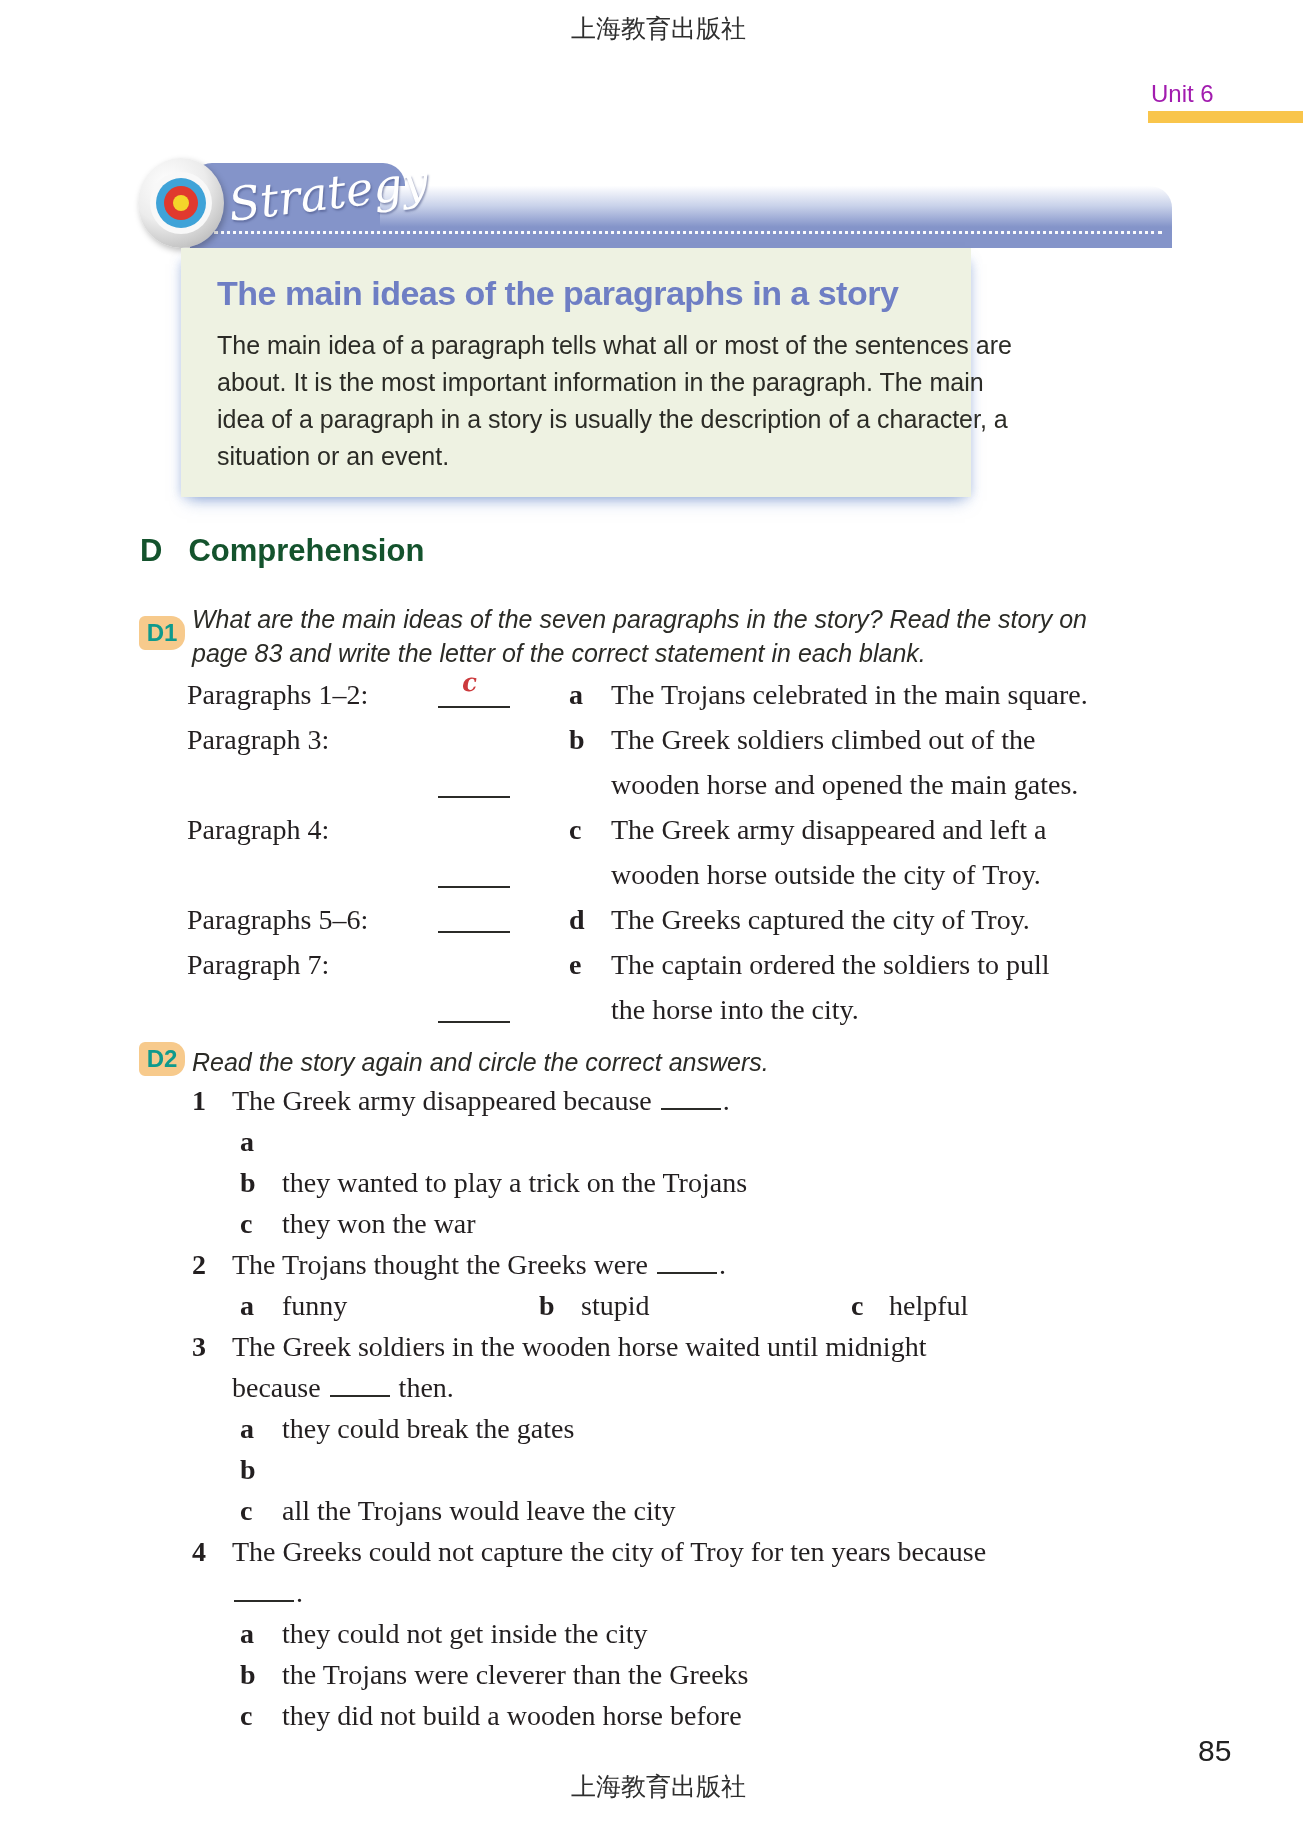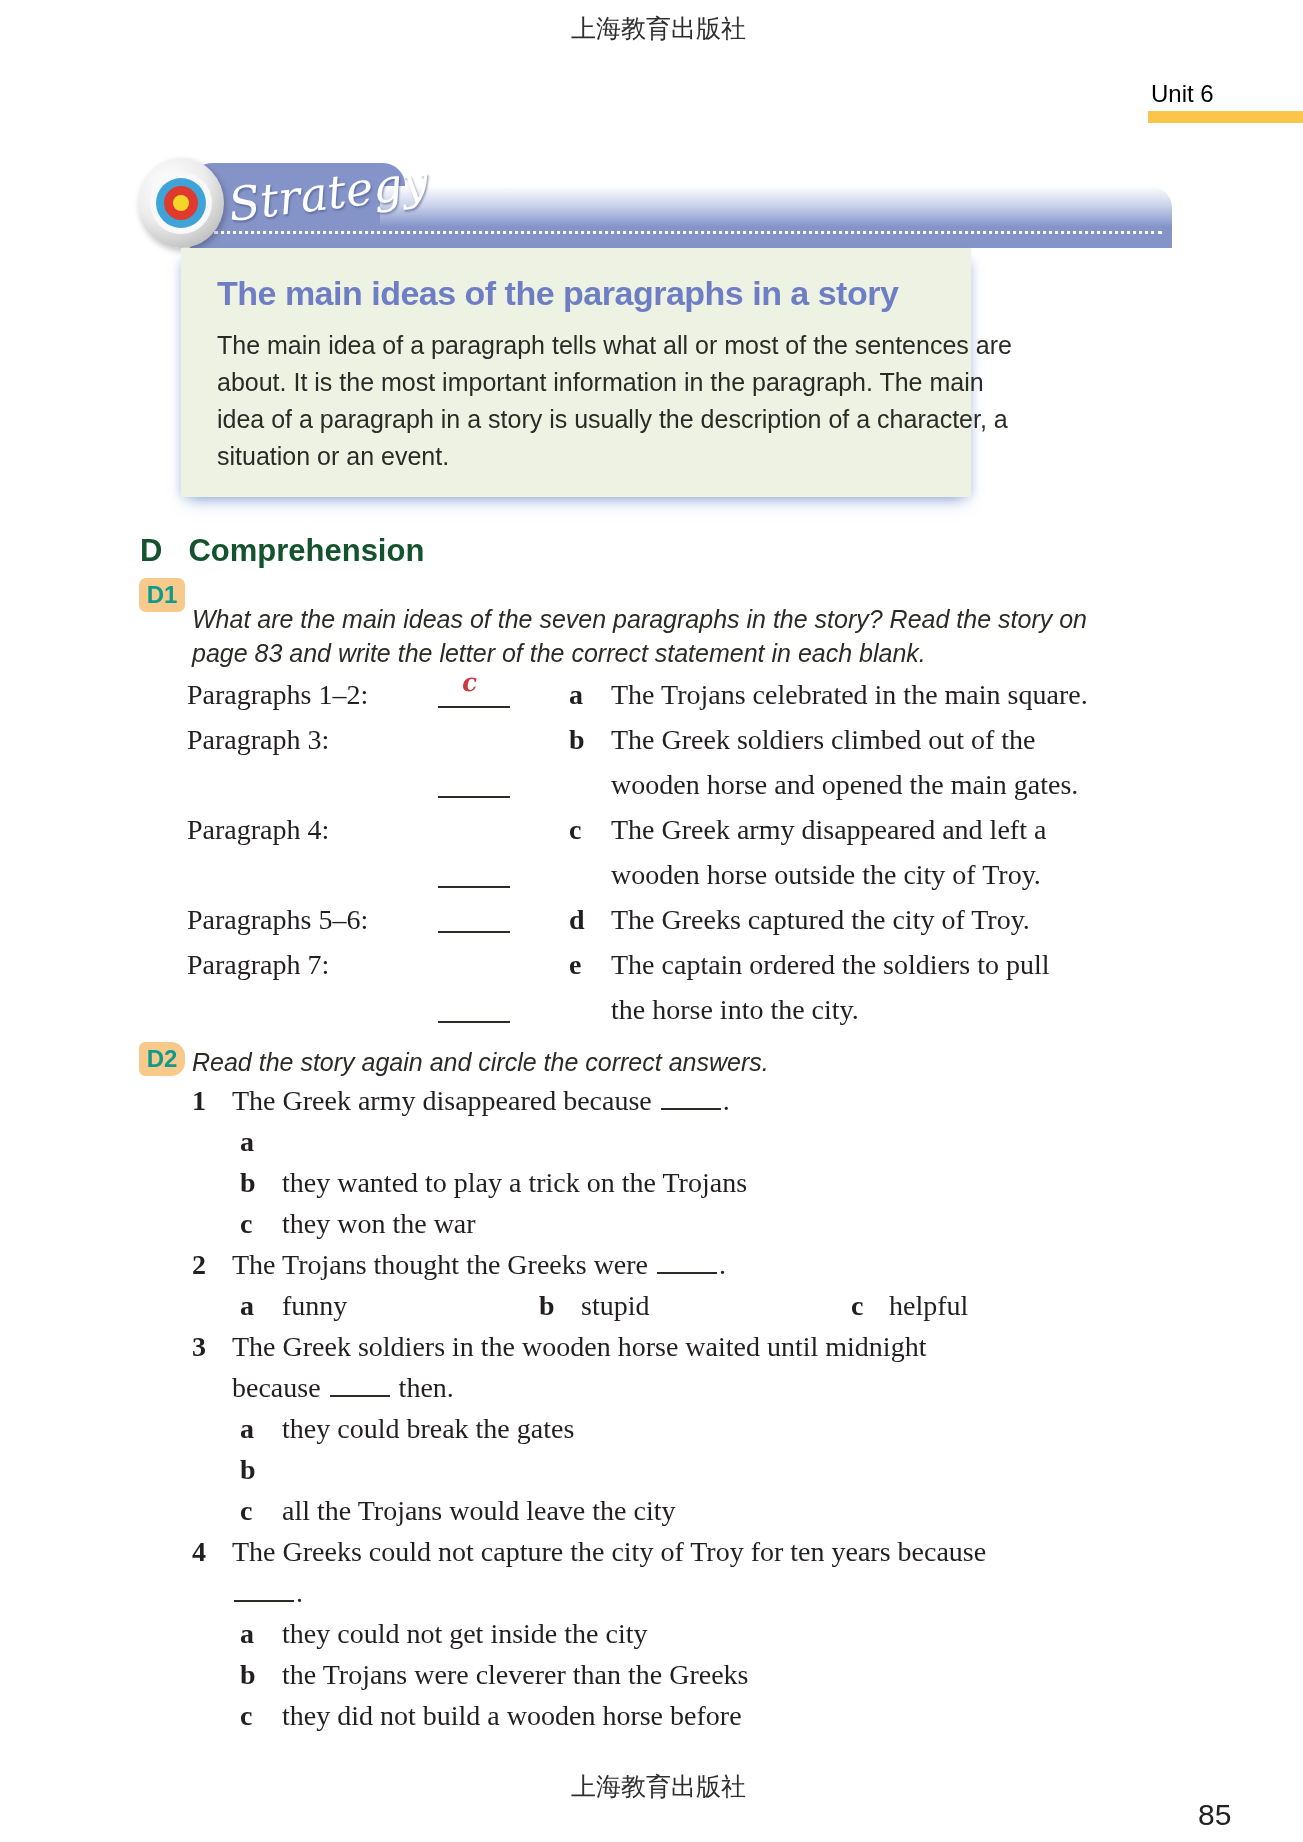--- a/index.html
+++ b/index.html
@@ -5,21 +5,21 @@
   html,body{margin:0;padding:0;background:#fff;}
   .page{position:relative;width:1303px;height:1842px;background:#ffffff;overflow:hidden;
         font-family:"Liberation Serif",serif;color:#231f20;}
 
   .pub{position:absolute;left:14px;right:0;text-align:center;
        font-family:"DejaVu Sans",sans-serif;font-size:25px;color:#2e2e2e;}
   .pub-top{top:12px;}
   .pub-bottom{top:1770px;}
 
   .unit-label{position:absolute;left:1151px;top:80px;
-              font-family:"Liberation Sans",sans-serif;font-size:24px;color:#000000;}
+              font-family:"Liberation Sans",sans-serif;font-size:24px;color:#a21caf;}
   .unit-bar{position:absolute;left:1148px;right:0;top:111px;height:12px;background:#f9c54b;}
 
   
   .tab{position:absolute;left:190px;top:163px;width:215px;height:85px;
        background:#8494c9;border-radius:22px 22px 0 0;}
   .strip{position:absolute;left:380px;top:186px;width:792px;height:62px;
          background:linear-gradient(to bottom,#fefeff 0%,#c9d2ea 32%,#8494c9 66%);
          border-radius:0 22px 0 0;}
   .dotline{position:absolute;left:214px;top:231px;width:948px;height:0;
            border-top:3px dotted rgba(255,255,255,0.95);}
@@ -47,21 +47,21 @@
          line-height:37px;color:#2b2b26;}
   .gbody div{white-space:nowrap;}
 
   .dhead{position:absolute;left:140px;top:533px;font-family:"Liberation Sans",sans-serif;
          font-weight:bold;font-size:31px;color:#14532d;}
   .dhead .dtitle{margin-left:26px;}
 
   .badge{position:absolute;left:139px;width:46px;height:34px;background:#f7ca8c;
          color:#0f9a8d;font-family:"Liberation Sans",sans-serif;font-weight:bold;
          font-size:24px;text-align:center;line-height:34px;border-radius:6px 14px 14px 6px;}
-  .badge-d1{top:578px;border-radius:7px;}
+  .badge-d1{top:616px;}
   .badge-d2{top:1042px;}
 
   .instr{position:absolute;left:192px;font-family:"Liberation Sans",sans-serif;
          font-style:italic;font-size:25px;line-height:34px;color:#2b2b26;}
   .instr div{white-space:nowrap;}
   .instr-d1{top:602px;}
   .instr-d2{top:1045px;}
 
   .d1rows{position:absolute;left:187px;top:672px;font-size:28px;line-height:45px;}
   .d1row{display:grid;grid-template-columns:251px 131px 42px auto;}
@@ -84,21 +84,21 @@
   .optinline{position:relative;height:41px;line-height:41px;}
   .optinline .L0{position:absolute;left:48px;font-weight:bold;}
   .optinline .T0{position:absolute;left:90px;}
   .optinline .L1{position:absolute;left:347px;font-weight:bold;}
   .optinline .T1{position:absolute;left:389px;}
   .optinline .L2{position:absolute;left:659px;font-weight:bold;}
   .optinline .T2{position:absolute;left:697px;}
   .qblank{display:inline-block;width:60px;height:0.85em;
           border-bottom:2px solid #2b2b28;margin:0 2px;}
 
-  .pagenum{position:absolute;left:1198px;top:1798px;
+  .pagenum{position:absolute;left:1198px;top:1734px;
            font-family:"Liberation Sans",sans-serif;font-size:30px;color:#222;}
 </style>
 </head>
 <body>
 
 <div class="page">
 
   <div class="pub pub-top">上海教育出版社</div>
 
   <div class="unit-label">Unit 6</div>

